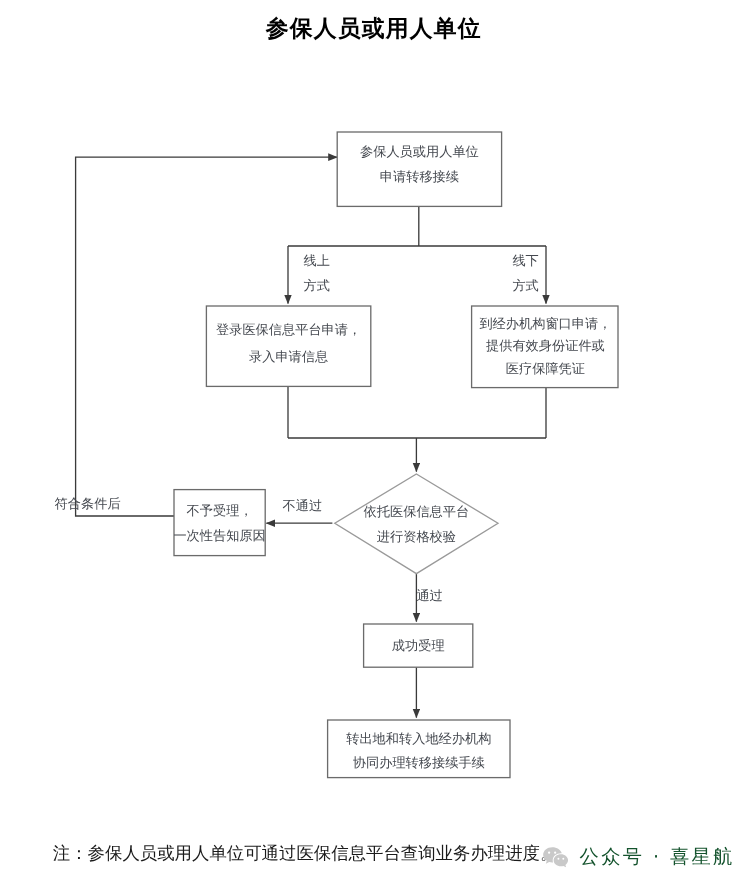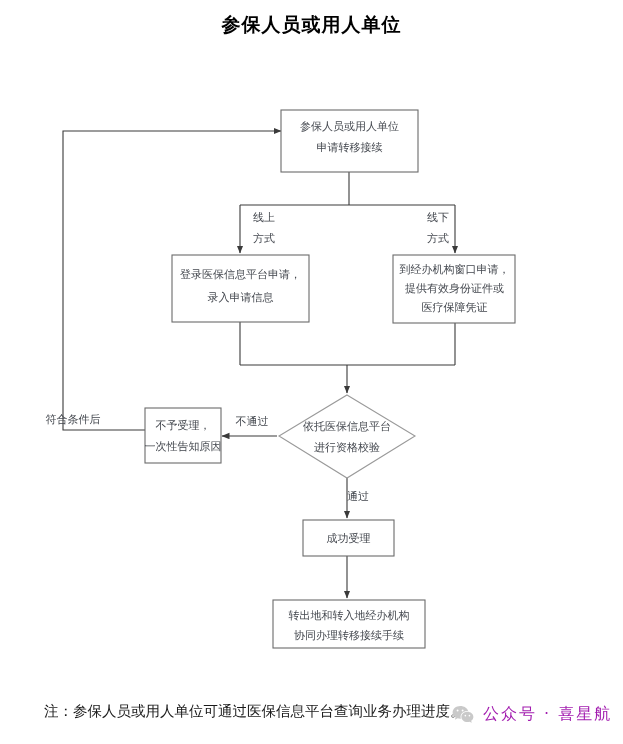--- a/index.html
+++ b/index.html
@@ -83,21 +83,21 @@
     position: absolute;
     left: 452px;
     top: 704px;
     display: flex;
     align-items: center;
     gap: 9px;
   }
   .watermark-label {
     font-family: "DejaVu Sans", "Liberation Sans", sans-serif;
     font-size: 16px;
-    color: #a21caf;
+    color: #14532d;
     letter-spacing: 2px;
     white-space: nowrap;
   }
   .wechat-icon {
     width: 22px;
     height: 19px;
     display: block;
   }
 </style>
 </head>

